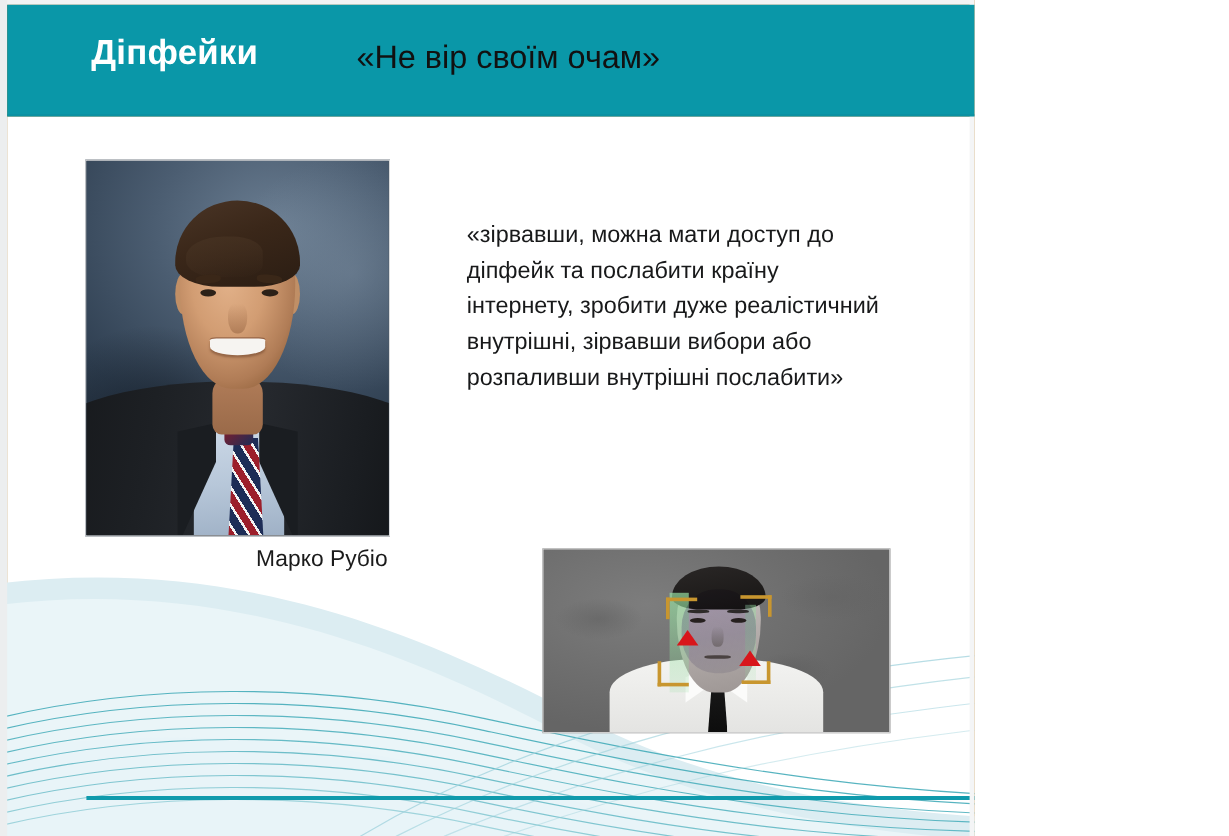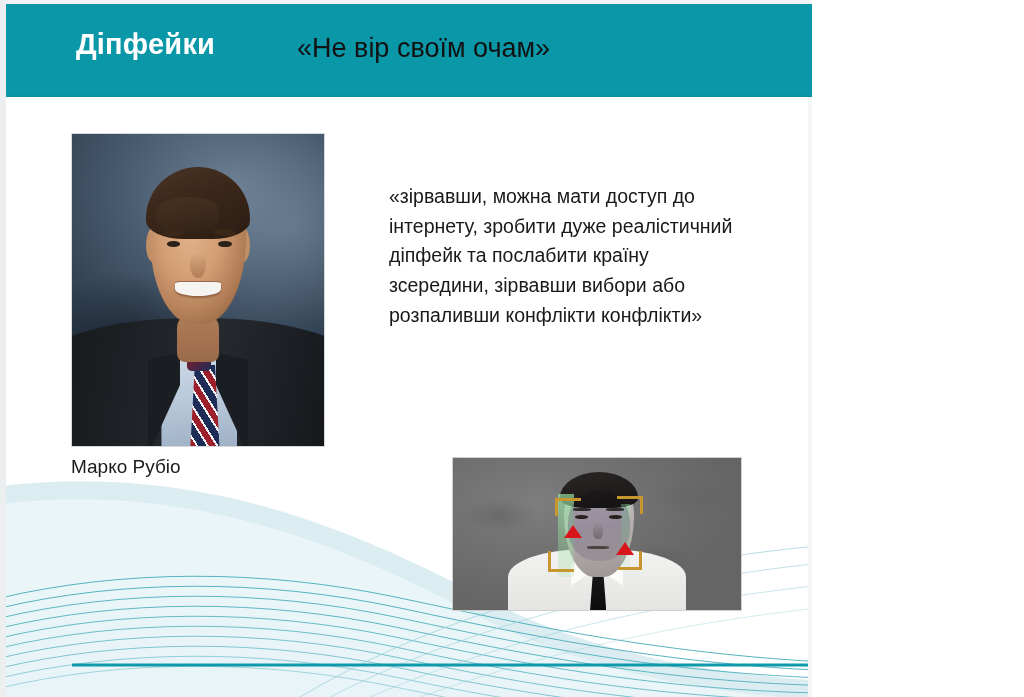--- a/index.html
+++ b/index.html
@@ -245,21 +245,21 @@
     border-radius: 12% 12% 52% 52%;
     box-shadow: 0 -1px 0 rgba(120,72,48,.6), 0 2px 2px rgba(110,66,42,.55);
   }
 
   
   .portrait-caption {
     position: absolute;
     left: 71px;
     top: 456px;
     width: 252px;
-    text-align: left;
+    text-align: right;
     font-size: 19px;
     color: #1b1b1b;
   }
 
   
   .quote-block {
     position: absolute;
     left: 389px;
     top: 182px;
     width: 430px;
@@ -510,24 +510,24 @@
     <div class="pf-eye-l"></div>
     <div class="pf-eye-r"></div>
     <div class="pf-nose"></div>
     <div class="pf-smile"></div>
   </div>
 
   <div class="portrait-caption">Марко Рубіо</div>
 
   <div class="quote-block">
     <span class="quote-line">«зірвавши, можна мати доступ до</span>
+    <span class="quote-line">діпфейк та послабити країну</span>
     <span class="quote-line">інтернету, зробити дуже реалістичний</span>
-    <span class="quote-line">діпфейк та послабити країну</span>
-    <span class="quote-line">зсередини, зірвавши вибори або</span>
-    <span class="quote-line">розпаливши конфлікти конфлікти»</span>
+    <span class="quote-line">внутрішні, зірвавши вибори або</span>
+    <span class="quote-line">розпаливши внутрішні послабити»</span>
   </div>
 
   <div class="deepfake-frame">
     <div class="df-wall"></div>
     <div class="df-shirt"></div>
     <div class="df-collar-l"></div>
     <div class="df-collar-r"></div>
     <div class="df-tie"></div>
     <div class="df-head"></div>
     <div class="df-hair"></div>

